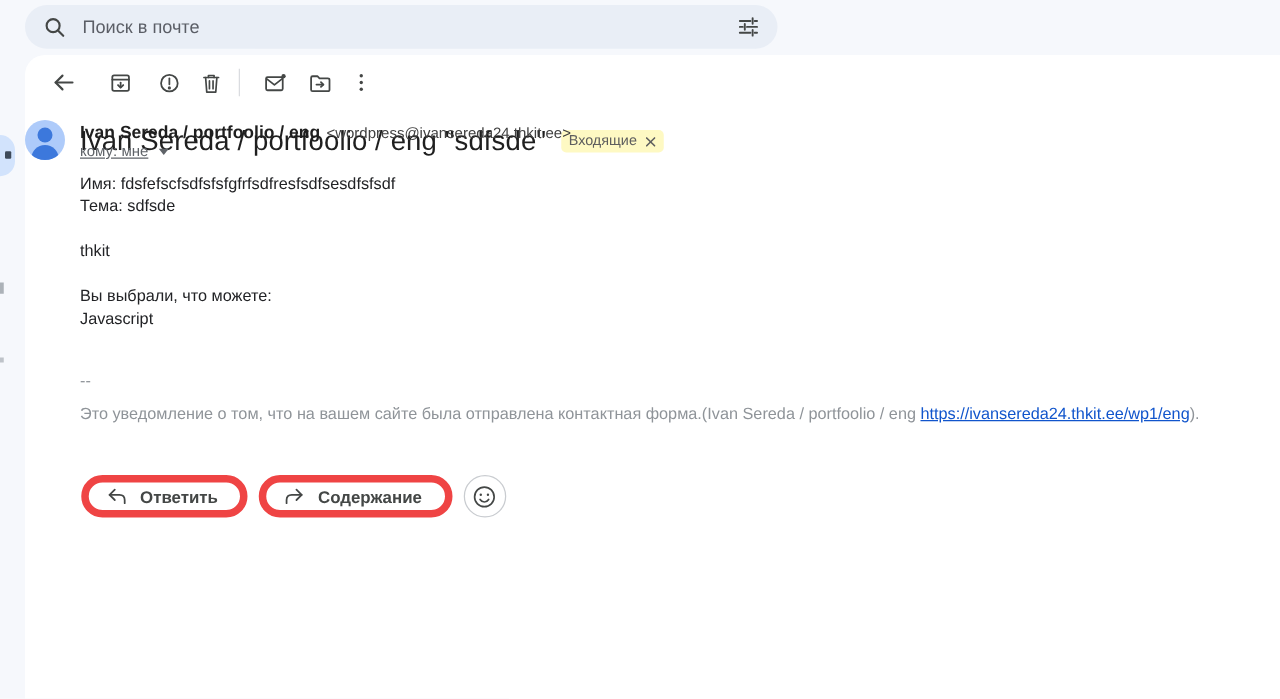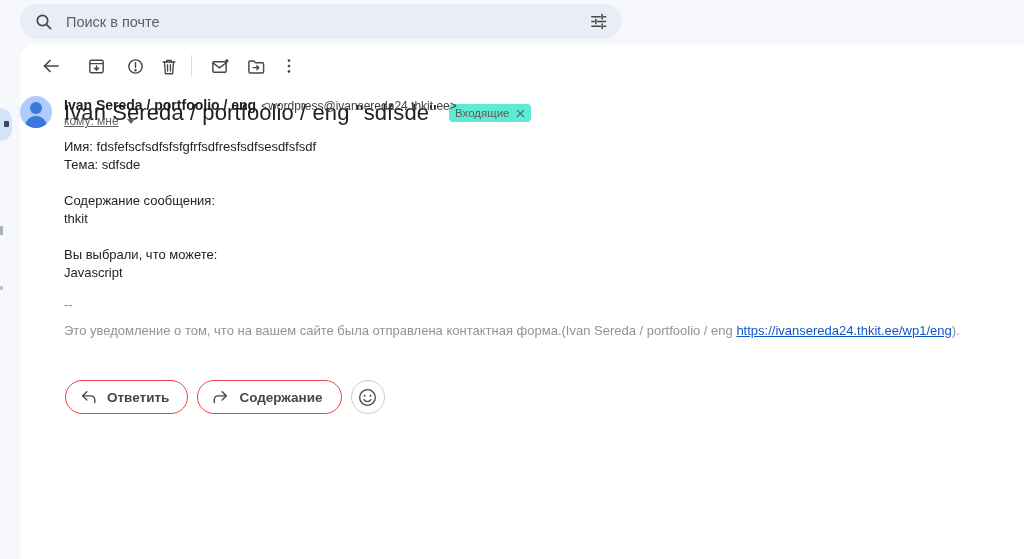--- a/index.html
+++ b/index.html
@@ -58,21 +58,21 @@
   
   .subject-row {
     position:absolute; left:64px; top:100px;
     display:flex; align-items:center; gap:12px;
   }
   .subject {
     font-size:22px; font-weight:400; color:#1f1f1f; letter-spacing:.1px; white-space:nowrap;
   }
   .label-chip {
     display:inline-flex; align-items:center; gap:6px;
-    background:#5eead4; border-radius:4px; padding:3px 6px;
+    background:#fef9c3; border-radius:4px; padding:3px 6px;
     font-size:11.5px; color:#5e5e5e; cursor:pointer;
   }
 
   
   .avatar {
     position:absolute; left:20px; top:96px; width:32px; height:32px;
     border-radius:50%; background:#aecbfa; overflow:hidden;
   }
   .avatar .head {
     position:absolute; left:10px; top:6px; width:12px; height:12px;
@@ -107,21 +107,21 @@
   .sig-block { position:absolute; left:64px; top:296px; font-size:13px; line-height:17px; color:#8f9499; }
   .sig-sep { margin-bottom:9px; }
   .footer-note { white-space:nowrap; }
   .footer-note a { color:#1155cc; text-decoration:underline; cursor:pointer;margin-top:20px; }
 
   
   .actions { position:absolute; left:65px; top:380px; display:flex; align-items:center; gap:9px; }
   .pill-btn {
     display:inline-flex; align-items:center; gap:10px;
     height:34px; padding:0 18px 0 14px;
-    border:1px solid #ef4444; border-radius:17px; background:#fff;
+    border:6px solid #ef4444; border-radius:17px; background:#fff;
     font-family:"Liberation Sans", sans-serif;
     font-size:13.5px; font-weight:700; color:#444746; cursor:pointer;
     white-space:nowrap;
   }
   .round-btn {
     width:34px; height:34px; border-radius:50%;
     border:1px solid #c9ccd0; background:#fff; cursor:pointer;
     display:inline-flex; align-items:center; justify-content:center; color:#444746;
     padding:0;
   }
@@ -238,21 +238,20 @@
     <span>кому: мне</span>
     <span class="caret-down"></span>
   </div>
 
   <div class="msg">
     <div class="group">
       <div>Имя: fdsfefscfsdfsfsfgfrfsdfresfsdfsesdfsfsdf</div>
       <div>Тема: sdfsde</div>
     </div>
     <div class="group group-b">
-      <div>Содержание сообщения:</div>
       <div>thkit</div>
     </div>
     <div class="group group-c">
       <div>Вы выбрали, что можете:</div>
       <div>Javascript</div>
     </div>
   </div>
 
   <div class="sig-block">
     <div class="sig-sep">--</div>

